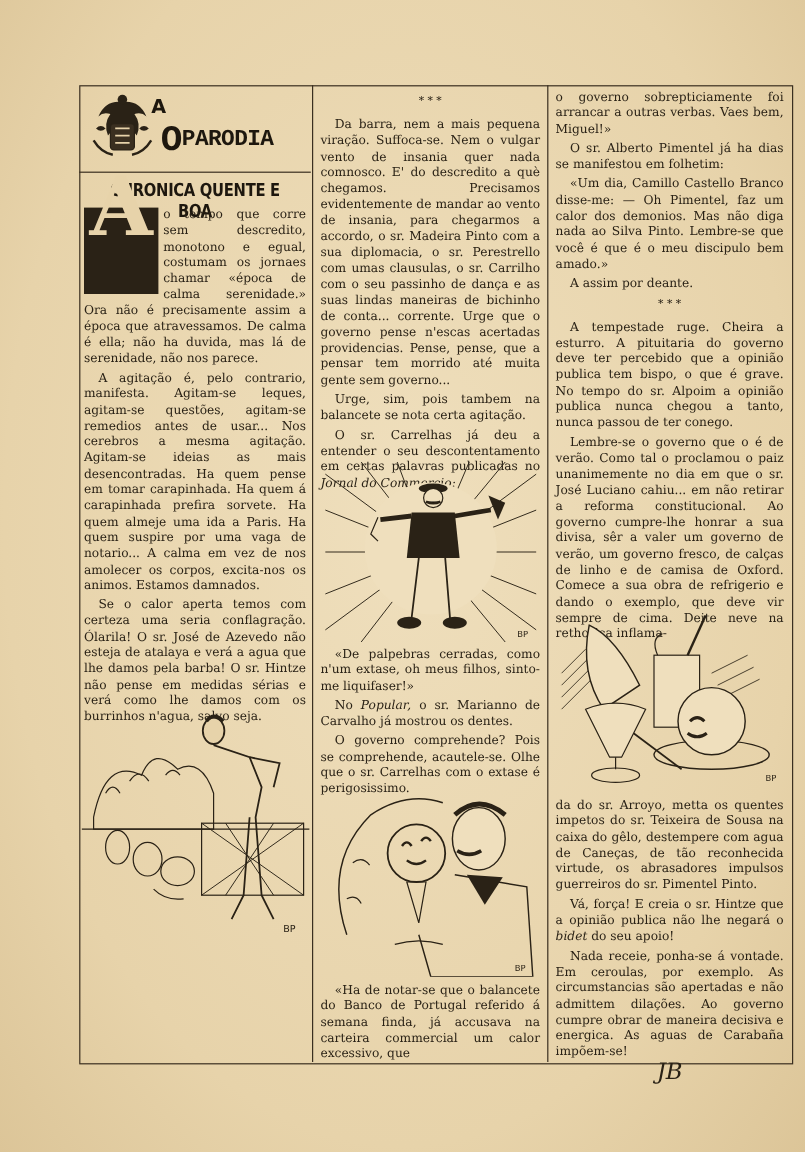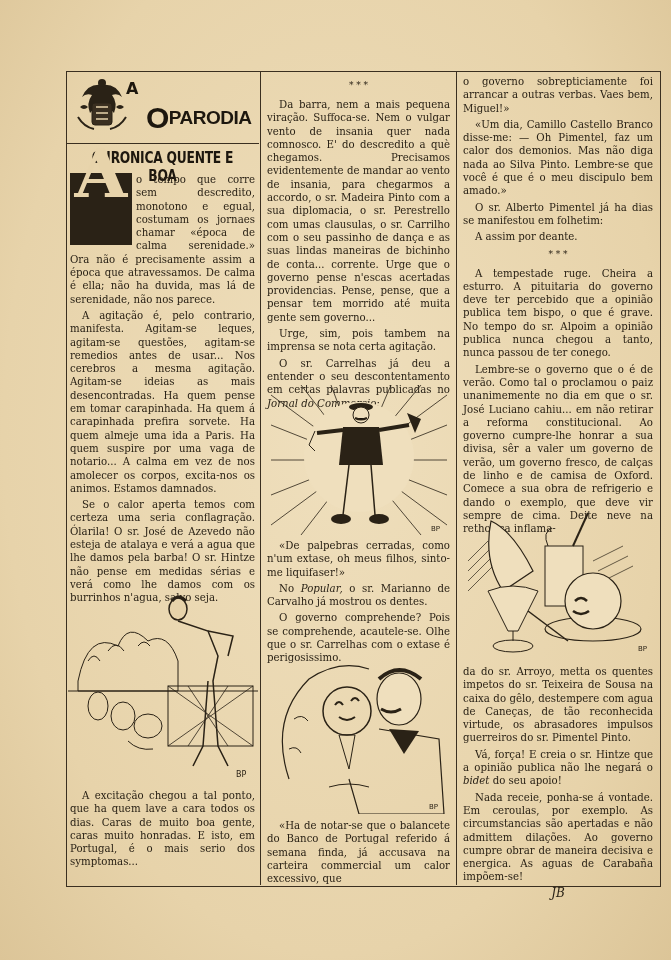--- a/index.html
+++ b/index.html
@@ -9,28 +9,28 @@
   .col{position:absolute;top:71px;height:814px;}
   .c1{left:66px;width:193px;}
   .c2{left:260px;width:195px;border-left:1px solid #3a2f20;}
   .c3{left:456px;width:203px;border-left:1px solid #3a2f20;}
   .txt{font-size:10.2px;line-height:13.3px;text-align:justify;}
   .txt p{margin:0 0 3px 0;text-indent:12px;}
   .txt p.noind{text-indent:0;}
   .masthead{position:absolute;left:0;top:0;width:193px;height:72px;border-bottom:1px solid #3a2f20;}
   .crest{position:absolute;left:8px;top:6px;width:56px;height:58px;}
   .brand-a{position:absolute;left:60px;top:8px;font-family:"DejaVu Sans",sans-serif;font-size:16px;font-weight:bold;color:#1d170e;}
-  .brand{position:absolute;left:80px;top:30px;font-family:Liberation Sans, sans-serif;font-size:19px;font-weight:bold;letter-spacing:-0.5px;color:#1d170e;}
+  .brand{position:absolute;left:68px;top:30px;font-family:Liberation Mono, monospace;font-size:19px;font-weight:bold;letter-spacing:-0.5px;color:#1d170e;}
   .brand .bigO{font-size:30px;vertical-align:-4px;}
   .heading{position:absolute;left:0;top:78px;width:193px;text-align:center;font-family:"DejaVu Sans",sans-serif;font-weight:bold;font-size:15px;letter-spacing:-0.3px;transform:scaleX(0.82);transform-origin:center;color:#1d170e;}
   .dropcap{float:left;width:62px;height:72px;margin:0 4px 0 0;background:#2a2216;position:relative;}
   .dropcap span{position:absolute;left:0;top:-6px;width:62px;text-align:center;font-size:68px;font-weight:bold;color:#e7d3aa;font-family:"DejaVu Serif",serif;}
   .asterism{text-align:center;font-size:9px;line-height:9px;margin:6px 0 8px 0;}
   .illus{position:absolute;border:0;}
-  .sig{font-style:italic;text-align:center;font-size:12px;margin-top:2px;}
+  .sig{font-style:italic;text-align:center;font-size:19px;margin-top:2px;}
   em{font-style:italic;}
 </style>
 </head>
 <body>
 
 <div class="page">
   <div class="frame"></div>
 
   <div class="col c1">
     <div class="masthead">
@@ -66,30 +66,27 @@
       <path d="M104 10 q6 -8 14 0" stroke="#2a2216" stroke-width="3" fill="none"></path>
       <path d="M110 30 L140 40 L150 65 L145 90 L150 155 L160 175 M140 90 L135 155 L125 175" stroke="#2a2216" stroke-width="1.5" fill="none"></path>
       <path d="M140 40 L165 45 L160 65" stroke="#2a2216" stroke-width="1.5" fill="none"></path>
       <ellipse cx="30" cy="115" rx="10" ry="14" fill="none" stroke="#2a2216"></ellipse>
       <ellipse cx="55" cy="125" rx="12" ry="14" fill="none" stroke="#2a2216"></ellipse>
       <ellipse cx="80" cy="135" rx="14" ry="12" fill="none" stroke="#2a2216"></ellipse>
       <path d="M60 150 q10 10 25 8" stroke="#2a2216" fill="none"></path>
       <text x="168" y="186" font-size="8" fill="#2a2216" font-family="DejaVu Sans, sans-serif">BP</text>
     </svg>
 
-    <div class="txt" style="position:absolute;left:4px;top:718px;width:185px;">
-      <p>A excitação chegou a tal ponto, que ha quem lave a cara todos os dias. Caras de muito boa gente, caras muito honradas. E isto, em Portugal, é o mais serio dos symptomas...</p>
-    </div>
   </div>
 
   <div class="col c2">
     <div class="txt" style="position:absolute;left:6px;top:4px;width:183px;">
       <div class="asterism">* * *</div>
       <p>Da barra, nem a mais pequena viração. Suffoca-se. Nem o vulgar vento de insania quer nada comnosco. E' do descredito a què chegamos. Precisamos evidentemente de mandar ao vento de insania, para chegarmos a accordo, o sr. Madeira Pinto com a sua diplomacia, o sr. Perestrello com umas clausulas, o sr. Carrilho com o seu passinho de dança e as suas lindas maneiras de bichinho de conta... corrente. Urge que o governo pense n'escas acertadas providencias. Pense, pense, que a pensar tem morrido até muita gente sem governo...</p>
-      <p>Urge, sim, pois tambem na imprensa se nota certa agitação.</p>
+      <p>Urge, sim, pois tambem na balancete se nota certa agitação.</p>
       <p><span>O sr. Carrelhas já deu a entender o seu descontentamento em certas palavras publicadas no</span> <em>Jornal do Commercio:</em></p>
     </div>
 
     <svg class="illus" style="left:10px;top:314px;width:176px;height:150px;" viewBox="0 0 176 150">
       <g stroke="#2a2216" stroke-width="0.8">
         <line x1="88" y1="75" x2="0" y2="10"></line>
           <line x1="88" y1="75" x2="0" y2="40"></line>
           <line x1="88" y1="75" x2="0" y2="75"></line>
           <line x1="88" y1="75" x2="0" y2="110"></line>
           <line x1="88" y1="75" x2="0" y2="140"></line>
@@ -141,22 +138,22 @@
     </svg>
 
     <div class="txt" style="position:absolute;left:6px;top:748px;width:183px;">
       <p>«Ha de notar-se que o balancete do Banco de Portugal referido á semana finda, já accusava na carteira commercial um calor excessivo, que</p>
     </div>
   </div>
 
   <div class="col c3">
     <div class="txt" style="position:absolute;left:6px;top:4px;width:190px;">
       <p class="noind">o governo sobrepticiamente foi arrancar a outras verbas. Vaes bem, Miguel!»</p>
+      <p>O sr. Alberto Pimentel já ha dias se manifestou em folhetim:</p>
       <p>«Um dia, Camillo Castello Branco disse-me: — Oh Pimentel, faz um calor dos demonios. Mas não diga nada ao Silva Pinto. Lembre-se que você é que é o meu discipulo bem amado.»</p>
-      <p>O sr. Alberto Pimentel já ha dias se manifestou em folhetim:</p>
       <p>A assim por deante.</p>
       <div class="asterism">* * *</div>
       <p>A tempestade ruge. Cheira a esturro. A pituitaria do governo deve ter percebido que a opinião publica tem bispo, o que é grave. No tempo do sr. Alpoim a opinião publica nunca chegou a tanto, nunca passou de ter conego.</p>
       <p>Lembre-se o governo que o é de verão. Como tal o proclamou o paiz unanimemente no dia em que o sr. José Luciano cahiu... em não retirar a reforma constitucional. Ao governo cumpre-lhe honrar a sua divisa, sêr a valer um governo de verão, um governo fresco, de calças de linho e de camisa de Oxford. Comece a sua obra de refrigerio e dando o exemplo, que deve vir sempre de cima. Deite neve na rethorica inflama-</p>
     </div>
 
     <svg class="illus" style="left:6px;top:440px;width:190px;height:150px;" viewBox="0 0 190 150">
       <g stroke="#2a2216" stroke-width="0.7">
         <line x1="5" y1="50" x2="25" y2="30"></line>
           <line x1="5" y1="60" x2="30" y2="35"></line>

